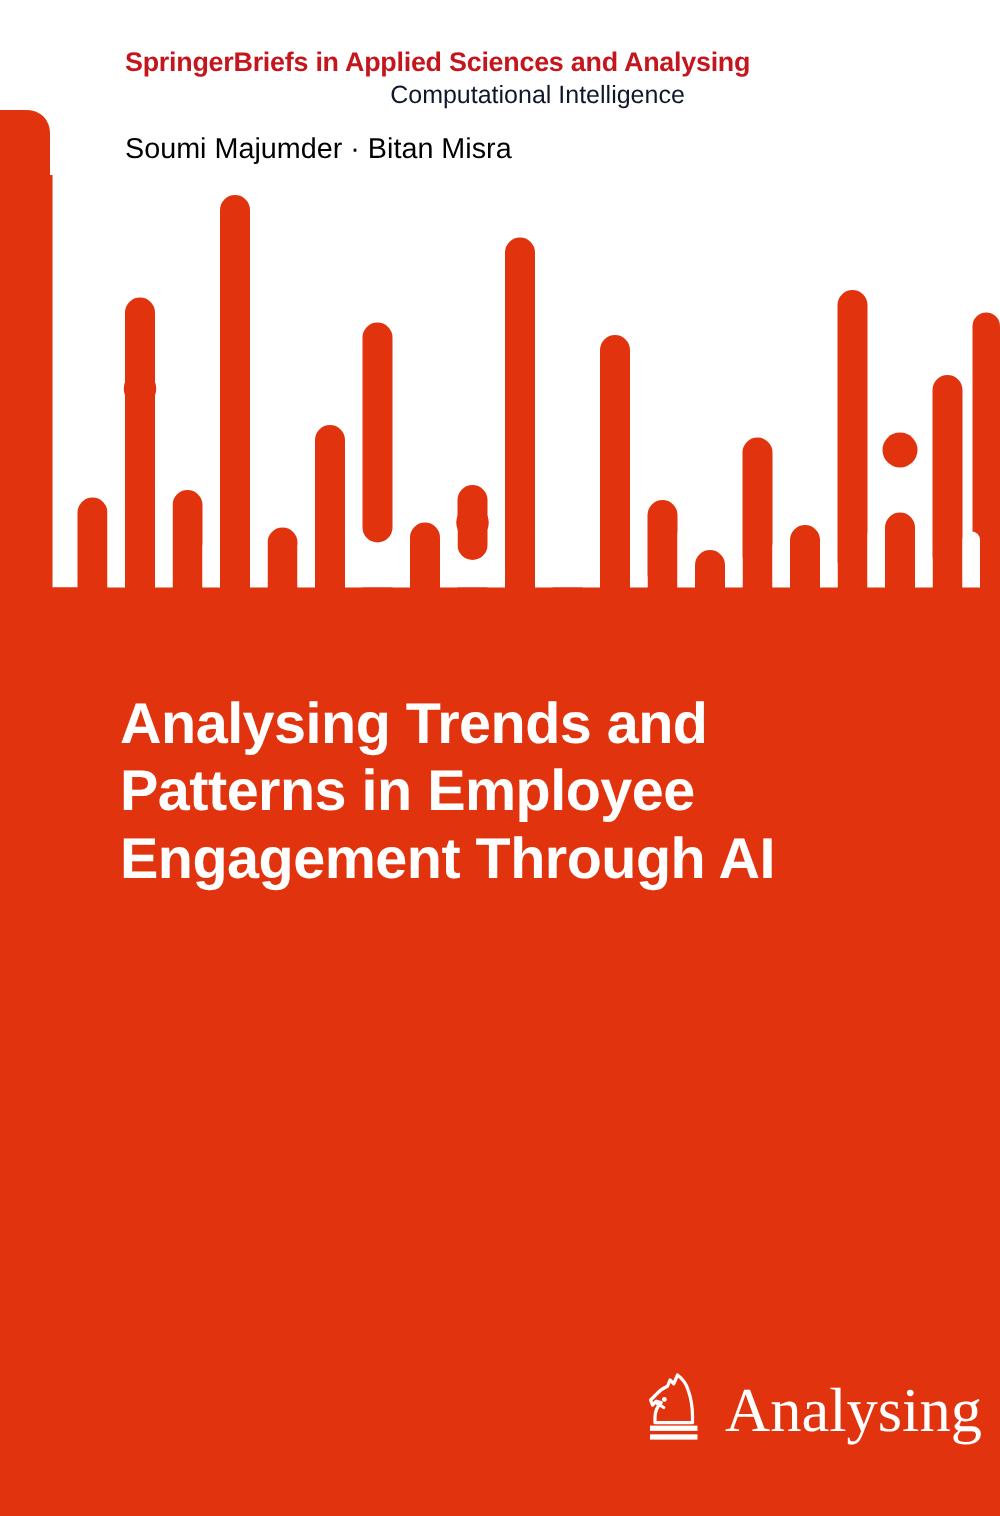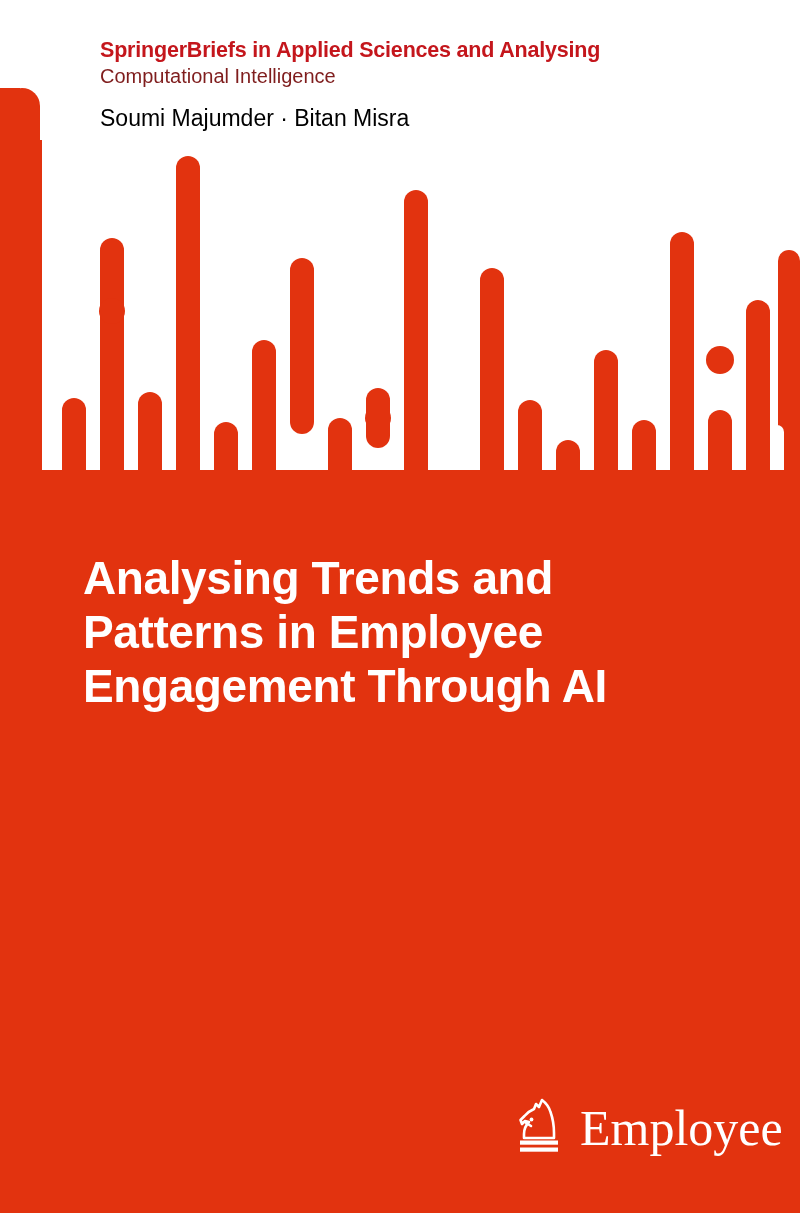--- a/index.html
+++ b/index.html
@@ -54,37 +54,38 @@
     font-size: 21.5px;
     font-weight: bold;
     color: #c4161c;
     letter-spacing: -0.2px;
     line-height: 1.12;
     white-space: nowrap;
   }
   .series-sub {
     font-size: 20px;
     font-weight: normal;
-    color: #7f1d1d;
+    color: #0f172a;
     line-height: 1.25;
     margin-top: 2px;
     white-space: nowrap;
+    text-align: center;
   }
   .authors {
     font-size: 23px;
     font-weight: normal;
     color: #000000;
     margin-top: 16px;
     white-space: nowrap;
   }
 
   
   .main-title {
     position: absolute;
-    left: 83px;
+    left: 96px;
     top: 552px;
     width: 620px;
     font-size: 46px;
     font-weight: bold;
     color: #ffffff;
     line-height: 1.17;
     letter-spacing: -0.4px;
   }
 
   
@@ -197,16 +198,16 @@
           <path d="M30 3 C34 6 37 10 38.5 15 C41 22 42 29 42 36 L42 41 L12 41 L12 37
                    C12 32 14 28 17 25 L13 24 L10 27 L8.5 23 L12.5 19
                    C15 16 18.5 13.5 22 12 L24 7 L27 10 L30 3 Z"></path>
           <circle cx="19.5" cy="22.5" r="1.9" fill="#ffffff" stroke="none"></circle>
           <path d="M13.5 25.5 L19 29"></path>
         </g>
         <rect x="8" y="43.5" width="38" height="4.2" fill="#ffffff"></rect>
         <rect x="8" y="50.5" width="38" height="4.2" fill="#ffffff"></rect>
       </svg>
     </span>
-    <span class="logo-word">Employee</span>
+    <span class="logo-word">Analysing</span>
   </div>
 
 </div>
 
 </body></html>

